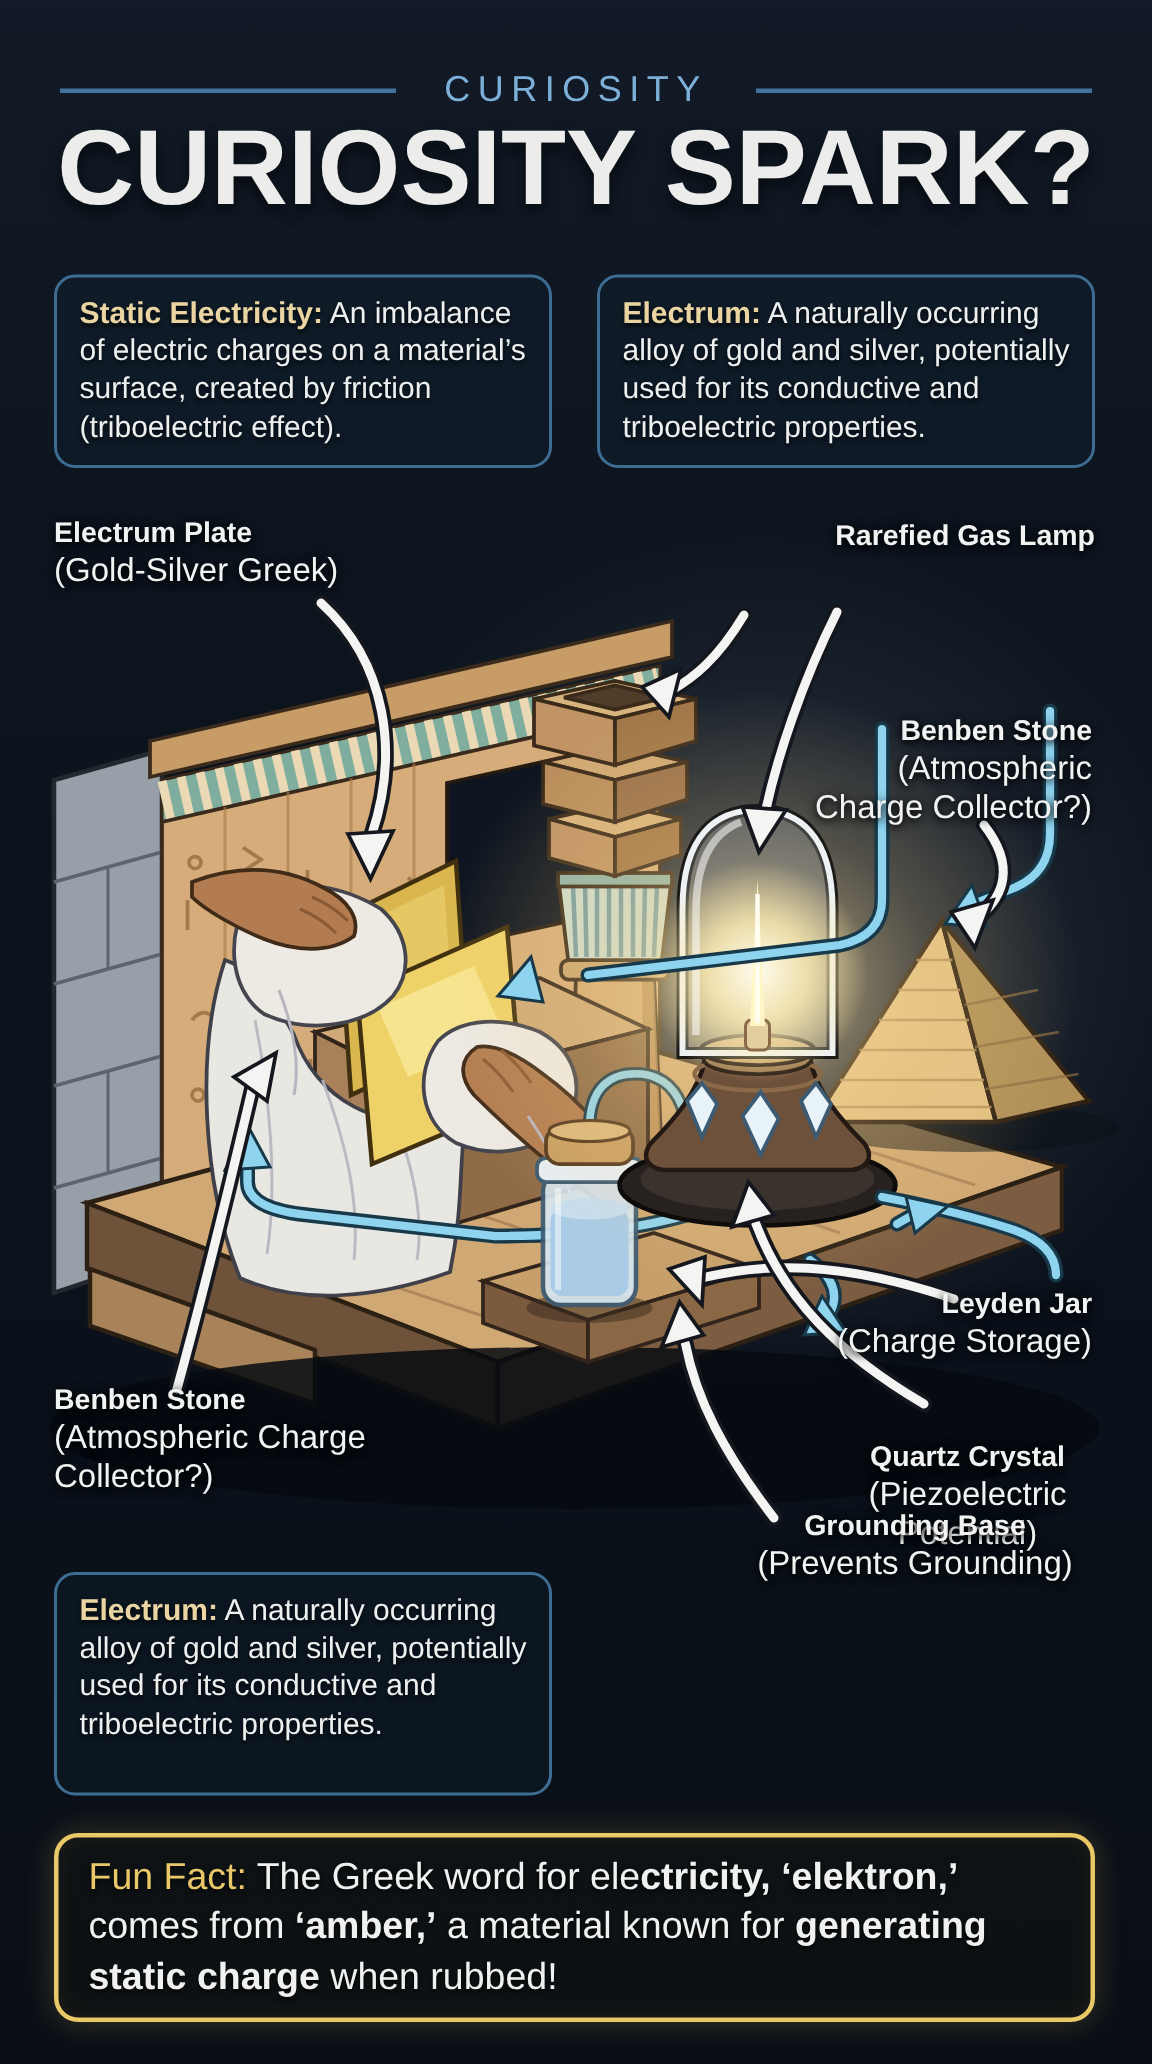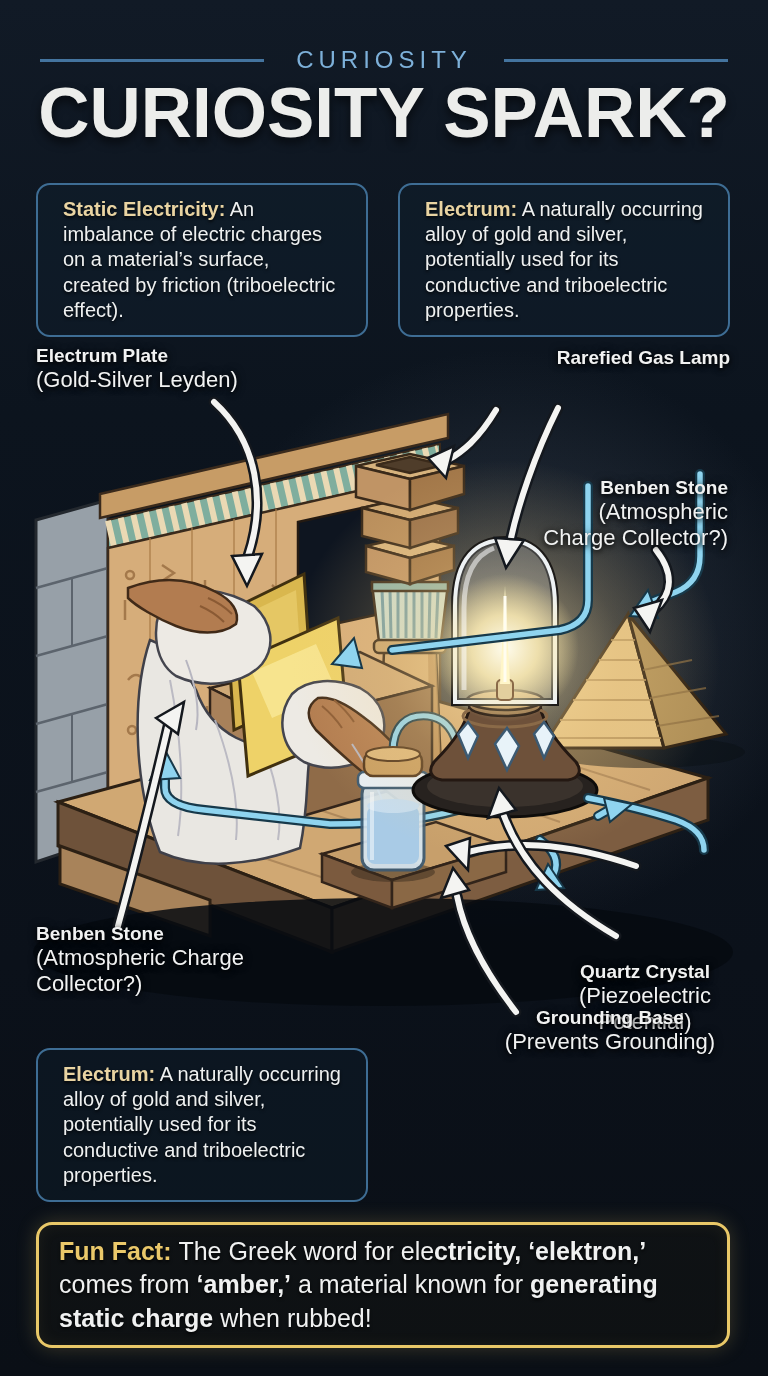--- a/index.html
+++ b/index.html
@@ -9,21 +9,21 @@
     font-family:"Liberation Sans","DejaVu Sans",sans-serif;color:#f1f2f2;
   }
   
   .kicker-row{position:absolute;top:46px;left:0;right:0;display:flex;align-items:center;gap:32px;padding:0 40px;}
   .kline{height:3px;background:#44749f;flex:1;}
   .kicker{font-size:24px;letter-spacing:5px;color:#7db0d9;font-weight:normal;white-space:nowrap;}
   .title{position:absolute;top:72px;left:0;width:100%;text-align:center;font-size:71px;font-weight:bold;
     letter-spacing:0px;color:#ecedeb;text-shadow:0 5px 10px rgba(0,0,0,.6);white-space:nowrap;}
   
   .box{position:absolute;width:332px;box-sizing:border-box;border:2.5px solid #3e6d94;border-radius:14px;
-    background:rgba(18,36,54,.30);padding:12px 25px;font-size:20px;line-height:1.26;color:#eef0f0;
+    background:rgba(18,36,54,.30);padding:12px 15px;font-size:20px;line-height:1.26;color:#eef0f0;
     text-shadow:0 2px 3px rgba(0,0,0,.75);}
   .box .term{color:#e9d4a2;font-weight:bold;}
   .box-tl{left:36px;top:183px;min-height:129px;}
   .box-tr{left:398px;top:183px;min-height:129px;}
   .box-bl{left:36px;top:1048px;min-height:149px;}
   .box-br{left:398px;top:1088px;min-height:110px;}
   
   .dlab{position:absolute;z-index:3;text-shadow:0 2px 5px rgba(0,0,0,.9),0 0 8px rgba(0,0,0,.6);}
   .dlab .t{font-weight:bold;font-size:19px;line-height:1.1;}
   .dlab .s{font-size:22px;line-height:1.18;}
@@ -33,21 +33,21 @@
   .lab-leyden{right:40px;top:860px;width:230px;text-align:right;}
   .lab-quartz{right:28px;top:962px;width:190px;text-align:center;}
   .lab-insulating{left:460px;top:1008px;width:300px;text-align:center;}
   .lab-benben-left{left:36px;top:924px;width:212px;text-align:left;}
   
   .funfact{position:absolute;left:36px;top:1222px;width:694px;box-sizing:border-box;border:3px solid #e9c868;
     border-radius:16px;background:rgba(26,24,12,.25);padding:10px 20px;font-size:25px;line-height:1.33;
     color:#f0f1f1;text-shadow:0 2px 3px rgba(0,0,0,.75);
     box-shadow:0 0 20px rgba(233,200,104,.22), inset 0 0 16px rgba(233,200,104,.07);}
   .funfact .b{font-weight:bold;}
-  .funfact .gold{color:#eac86a;font-weight:bold;margin-top:12px;}
+  .funfact .gold{color:#eac86a;font-weight:normal;margin-top:12px;}
   .scene{position:absolute;left:0;top:0;z-index:1;pointer-events:none;}
 </style>
 </head>
 <body>
 
 <div class="canvas">
 
   <svg class="scene" width="768" height="1376" viewBox="0 0 768 1376">
     <defs>
       <radialGradient id="gAmb">
@@ -320,29 +320,33 @@
     <span class="term">Static Electricity:</span>
     <span>An imbalance of electric charges on a material’s surface, created by friction (triboelectric effect).</span>
   </div>
   <div class="box box-tr">
     <span class="term">Electrum:</span>
     <span>A naturally occurring alloy of gold and silver, potentially used for its conductive and triboelectric properties.</span>
   </div>
 
   <div class="dlab lab-electrum-plate">
     <div class="t">Electrum Plate</div>
-    <div class="s">(Gold-Silver Leyden)</div>
+    <div class="s">(Gold-Silver Greek)</div>
   </div>
   <div class="dlab lab-rarefied">
     <div class="t">Rarefied Gas Lamp</div>
   </div>
   <div class="dlab lab-benben-right">
     <div class="t">Benben Stone</div>
     <div class="s">(Atmospheric Charge Collector?)</div>
   </div>
+  <div class="dlab lab-leyden">
+    <div class="t">Leyden Jar</div>
+    <div class="s">(Charge Storage)</div>
+  </div>
   <div class="dlab lab-quartz">
     <div class="t">Quartz Crystal</div>
     <div class="s">(Piezoelectric Potential)</div>
   </div>
   <div class="dlab lab-insulating">
     <div class="t">Grounding Base</div>
     <div class="s">(Prevents Grounding)</div>
   </div>
   <div class="dlab lab-benben-left">
     <div class="t">Benben Stone</div>

